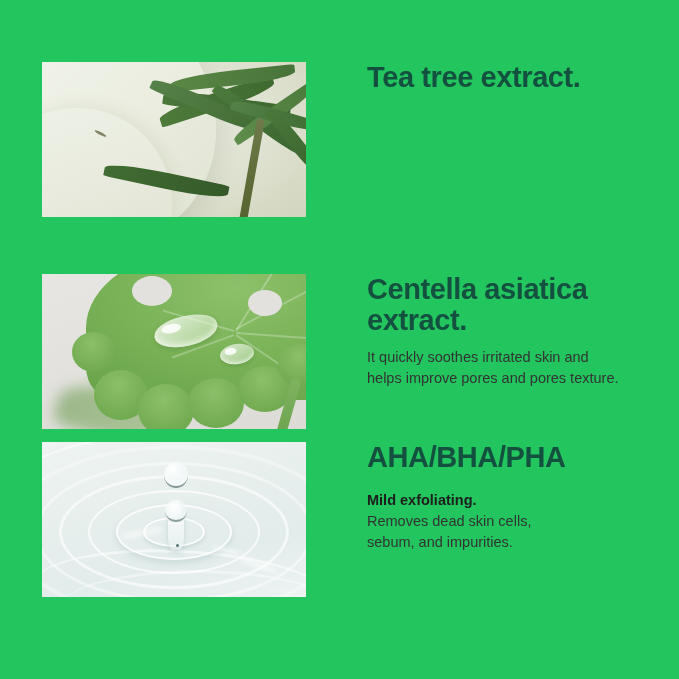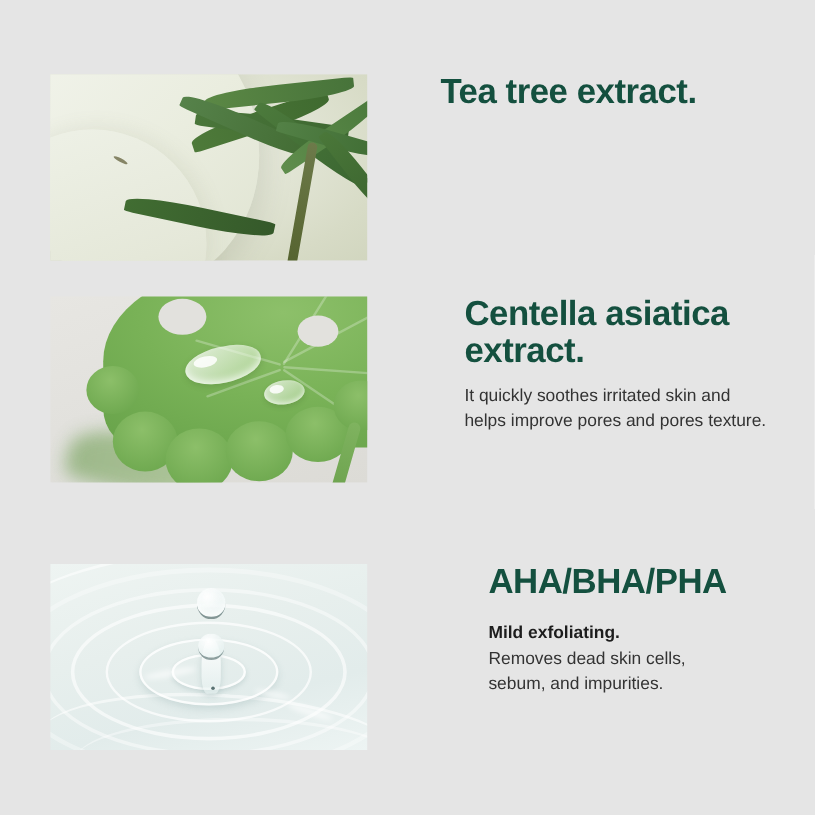--- a/index.html
+++ b/index.html
@@ -13,33 +13,33 @@
     background: #ffffff;
     font-family: "Liberation Sans", sans-serif;
     -webkit-font-smoothing: antialiased;
     overflow: hidden;
   }
 
   .page {
     position: relative;
     width: 679px;
     height: 679px;
-    background: #e5e5e5;
+    background: #22c55e;
   }
 
   .row {
     position: absolute;
     left: 0;
     width: 679px;
     display: flex;
     align-items: flex-start;
   }
   .row-1 { top: 62px; }
-  .row-2 { top: 247px; gap: 20px; }
-  .row-3 { top: 470px; gap: 40px; }
+  .row-2 { top: 274px; }
+  .row-3 { top: 442px; }
 
   .media {
     position: relative;
     width: 264px;
     height: 155px;
     margin-left: 42px;
     overflow: hidden;
     flex: 0 0 auto;
   }
 

